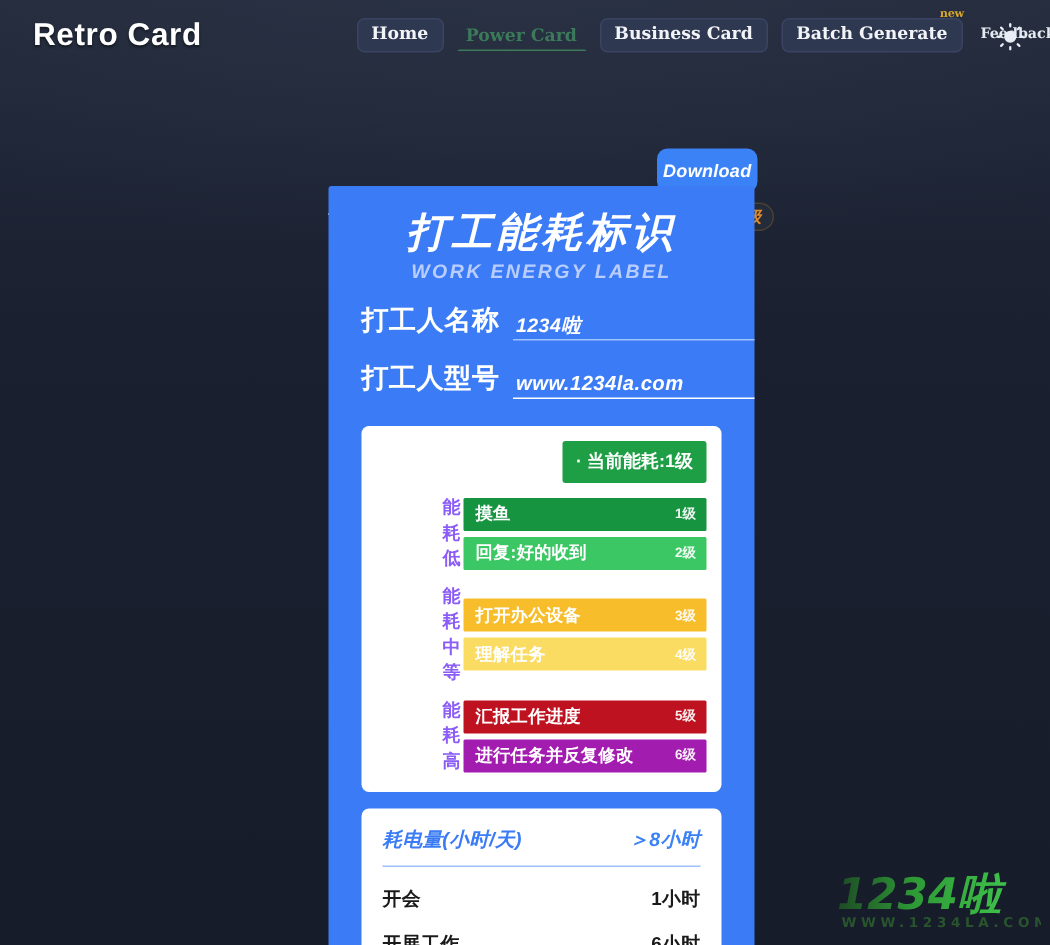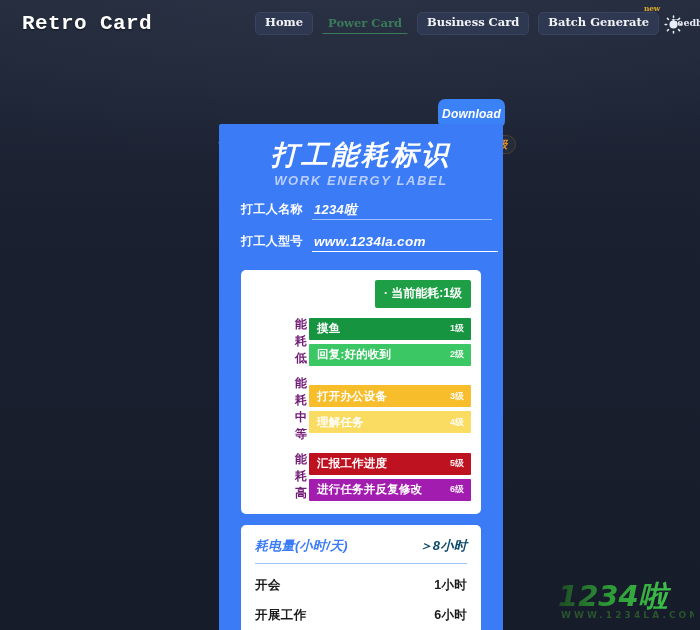--- a/index.html
+++ b/index.html
@@ -23,21 +23,21 @@
   
   .topbar {
     height: 47px;
     display: flex;
     align-items: center;
     padding: 0 14px 0 22px;
     position: relative;
   }
 
   .brand {
-    font-family: Liberation Mono, monospace;
+    font-family: Liberation Sans, sans-serif;
     font-weight: bold;
     font-size: 21px;
     letter-spacing: 0.4px;
     color: #ffffff;
     text-shadow: 0 1px 2px rgba(0,0,0,.55);
     white-space: nowrap;
   }
 
   .nav {
     display: flex;
@@ -205,21 +205,21 @@
   }
 
   .field-row {
     display: flex;
     align-items: flex-end;
     margin-top: 13px;
     gap: 9px;
   }
 
   .field-label {
-    font-size: 12px;
+    font-size: 18px;
     font-weight: bold;
     color: #ffffff;
     white-space: nowrap;
     padding-bottom: 2px;
     letter-spacing: 0.4px;
   }
 
   .field-input {
     flex: 1;
     font-size: 13px;
@@ -267,21 +267,21 @@
     display: flex;
     align-items: center;
     margin-top: 8px;
   }
 
   .bar-group-label {
     width: 58px;
     flex: none;
     font-size: 12px;
     font-weight: bold;
-    color: #701a75;
+    color: #8b5cf6;
     letter-spacing: 0.3px;
     padding-left: 44px;
   }
 
   .bar-stack {
     flex: 1;
     display: flex;
     flex-direction: column;
     gap: 4px;
   }
@@ -328,21 +328,21 @@
     font-weight: bold;
     font-style: italic;
     color: #3b7cf6;
     letter-spacing: 0.3px;
   }
 
   .table-head-value {
     font-size: 13px;
     font-weight: bold;
     font-style: italic;
-    color: #0c4a6e;
+    color: #3b82f6;
     letter-spacing: 0.3px;
   }
 
   .table-row {
     display: flex;
     justify-content: space-between;
     align-items: baseline;
     padding-top: 13px;
   }
 

